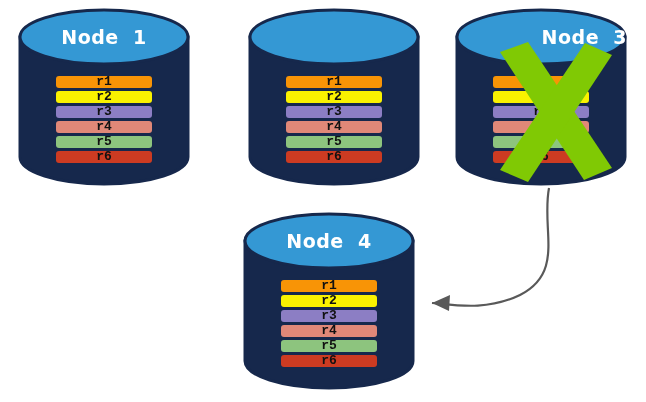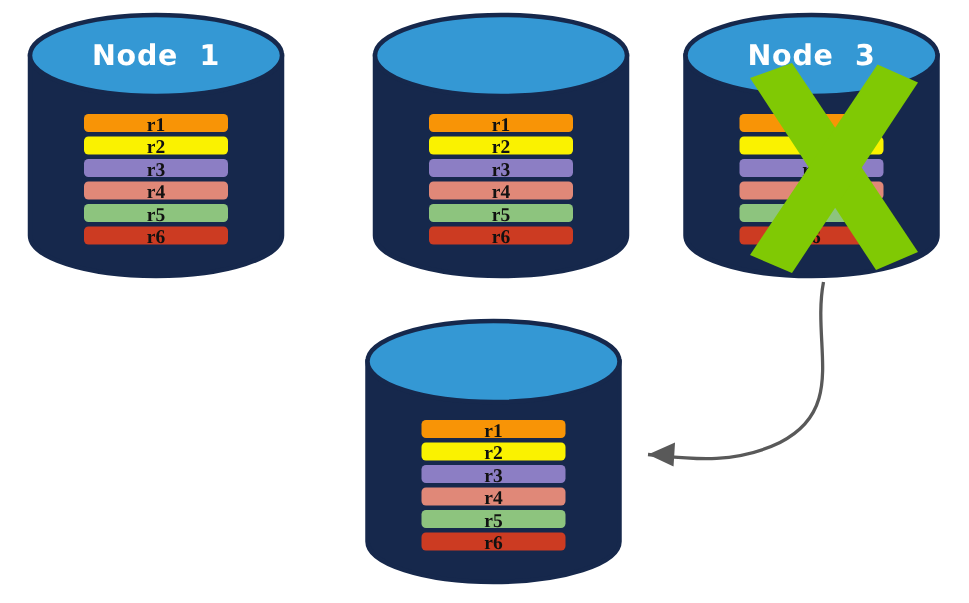--- a/index.html
+++ b/index.html
@@ -42,25 +42,25 @@
   }
   .rows {
     position: absolute;
     display: flex;
     flex-direction: column;
   }
   .row {
     position: relative;
     border-radius: 3px;
     display: flex;
-    align-items: center;
+    align-items: flex-end;
     justify-content: center;
     color: #111111;
     font-weight: bold;
-    font-family: Liberation Serif, serif;
+    font-family: Liberation Mono, monospace;
     box-sizing: border-box;
   }
   .row-label {
     line-height: 1;
     pointer-events: none;
   }
   .cross {
     position: absolute;
     overflow: visible;
   }
@@ -127,21 +127,21 @@
         <div class="row" style="background: rgb(204, 59, 34); height: 12px;">
           <span class="row-label" style="font-size: 13px;">r6</span>
         </div>
       </div>
     </div>
     <div class="node" style="left: 455px; top: 8px; width: 172px; height: 178px;">
       <svg width="172" height="178" viewBox="0 0 172 178" class="node-svg">
         <path d="M 2 29 L 2 149 A 84 27 0 0 0 170 149 L 170 29 Z" fill="#16284C" stroke="#16284C" stroke-width="3"></path>
         <ellipse cx="86" cy="29" rx="84" ry="27" fill="#3498D4" stroke="#16284C" stroke-width="3"></ellipse>
       </svg>
-      <div class="node-title" style="top: 18px; font-size: 19px;">Node  3</div>
+      <div class="node-title" style="top: 18px; font-size: 19px; text-align: right;">Node  3</div>
       <div class="rows" style="left: 22%; width: 56%; top: 68px; gap: 3px;">
         <div class="row" style="background: rgb(248, 148, 6); height: 12px;">
           <span class="row-label" style="font-size: 13px;">r1</span>
         </div>
         <div class="row" style="background: rgb(250, 242, 0); height: 12px;">
           <span class="row-label" style="font-size: 13px;">r2</span>
         </div>
         <div class="row" style="background: rgb(140, 126, 196); height: 12px;">
           <span class="row-label" style="font-size: 13px;">r3</span>
         </div>
@@ -154,20 +154,21 @@
         <div class="row" style="background: rgb(204, 59, 34); height: 12px;">
           <span class="row-label" style="font-size: 13px;">r6</span>
         </div>
       </div>
     </div>
     <div class="node" style="left: 243px; top: 212px; width: 172px; height: 178px;">
       <svg width="172" height="178" viewBox="0 0 172 178" class="node-svg">
         <path d="M 2 29 L 2 149 A 84 27 0 0 0 170 149 L 170 29 Z" fill="#16284C" stroke="#16284C" stroke-width="3"></path>
         <ellipse cx="86" cy="29" rx="84" ry="27" fill="#3498D4" stroke="#16284C" stroke-width="3"></ellipse>
       </svg>
+      <div class="node-title" style="top: 18px; font-size: 19px;">Node  4</div>
       <div class="rows" style="left: 22%; width: 56%; top: 68px; gap: 3px;">
         <div class="row" style="background: rgb(248, 148, 6); height: 12px;">
           <span class="row-label" style="font-size: 13px;">r1</span>
         </div>
         <div class="row" style="background: rgb(250, 242, 0); height: 12px;">
           <span class="row-label" style="font-size: 13px;">r2</span>
         </div>
         <div class="row" style="background: rgb(140, 126, 196); height: 12px;">
           <span class="row-label" style="font-size: 13px;">r3</span>
         </div>

